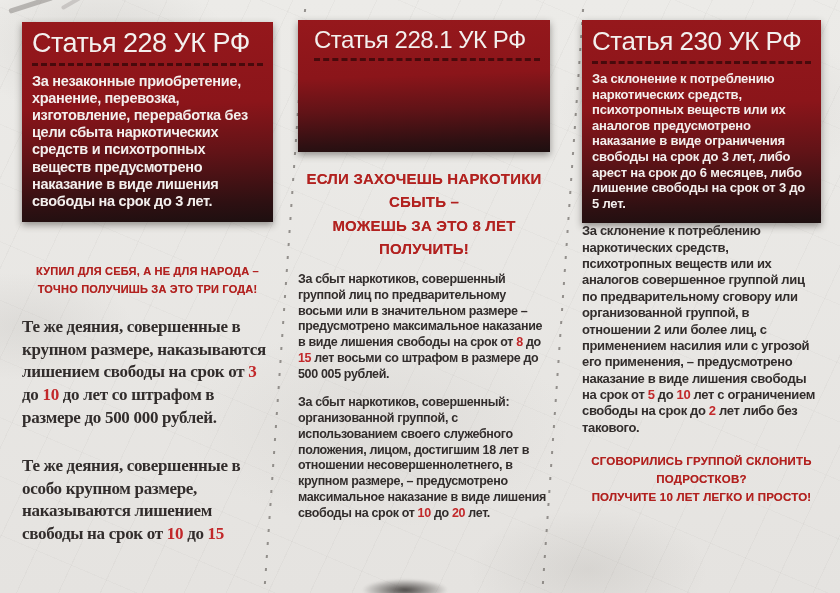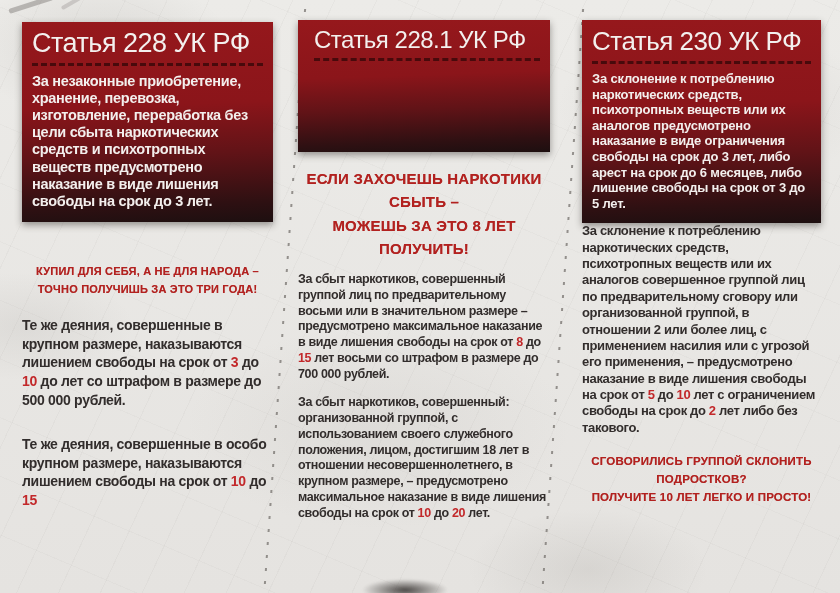--- a/index.html
+++ b/index.html
@@ -72,21 +72,21 @@
 
   .stencil{
     color:#b2211f;font-weight:bold;text-align:center;
     white-space:pre-line;letter-spacing:.2px;
     text-shadow:0 0 .4px rgba(178,33,31,.6);
   }
   .para{color:#322d2c;font-weight:bold;margin:0;}
   .num{color:#c2282a;}
 
   .panel1 .stencil{font-size:11px;line-height:1.65;margin:40px 0 18px;}
-  .panel1 .para{font-size:14px;line-height:1.33;letter-spacing:-.3px;}
+  .panel1 .para{font-size:17px;line-height:1.33;letter-spacing:-.3px;font-family:Liberation Serif, serif;}
   .panel1 .para + .para{margin-top:26px;}
 
   .panel2 .stencil{font-size:15px;line-height:1.55;margin:15px 0 12px;}
   .panel2 .para{font-size:12.5px;line-height:1.26;letter-spacing:-.35px;}
   .panel2 .para + .para{margin-top:13px;}
 
   .panel3 .stencil{font-size:11.5px;line-height:1.55;margin:17px 0 13px;}
   .panel3 .para{font-size:13px;line-height:1.26;letter-spacing:-.35px;}
 </style>
 </head>
@@ -112,21 +112,21 @@
       </div>
   </section>
 
   <section class="panel panel2">
     <header class="panel-header">
       <div class="panel-title">Статья 228.1 УК РФ</div>
     </header>
     <div class="blocks">
         <div class="stencil">ЕСЛИ ЗАХОЧЕШЬ НАРКОТИКИ СБЫТЬ –
 МОЖЕШЬ ЗА ЭТО 8 ЛЕТ ПОЛУЧИТЬ!</div>
-        <p class="para"><span class="txt">За сбыт наркотиков, совершенный группой лиц по предварительному восьми или в  значительном размере – предусмотрено максимальное наказание  в виде лишения свободы на срок от </span><span class="num">8</span><span class="txt"> до </span><span class="num">15</span><span class="txt"> лет восьми со штрафом в размере до 700 000 рублей.</span></p>
+        <p class="para"><span class="txt">За сбыт наркотиков, совершенный группой лиц по предварительному восьми или в  значительном размере – предусмотрено максимальное наказание  в виде лишения свободы на срок от </span><span class="num">8</span><span class="txt"> до </span><span class="num">15</span><span class="txt"> лет восьми со штрафом в размере до 500 005 рублей.</span></p>
         <p class="para"><span class="txt">За сбыт наркотиков, совершенный: организованной группой, с использованием своего служебного положения, лицом, достигшим 18 лет в отношении несовершеннолетнего, в крупном размере, – предусмотрено максимальное наказание  в виде лишения свободы на срок от </span><span class="num">10</span><span class="txt"> до </span><span class="num">20</span><span class="txt"> лет.</span></p>
       </div>
   </section>
 
   <section class="panel panel3">
     <header class="panel-header">
       <div class="panel-title">Статья 230 УК РФ</div>
       <div class="panel-intro">За склонение к потреблению наркотических средств, психотропных веществ или их аналогов предусмотрено наказание  в виде ограничения свободы на срок до 3 лет, либо арест на срок до 6 месяцев, либо лишение свободы на срок от 3 до 5 лет.</div>
     </header>
     <div class="blocks">

